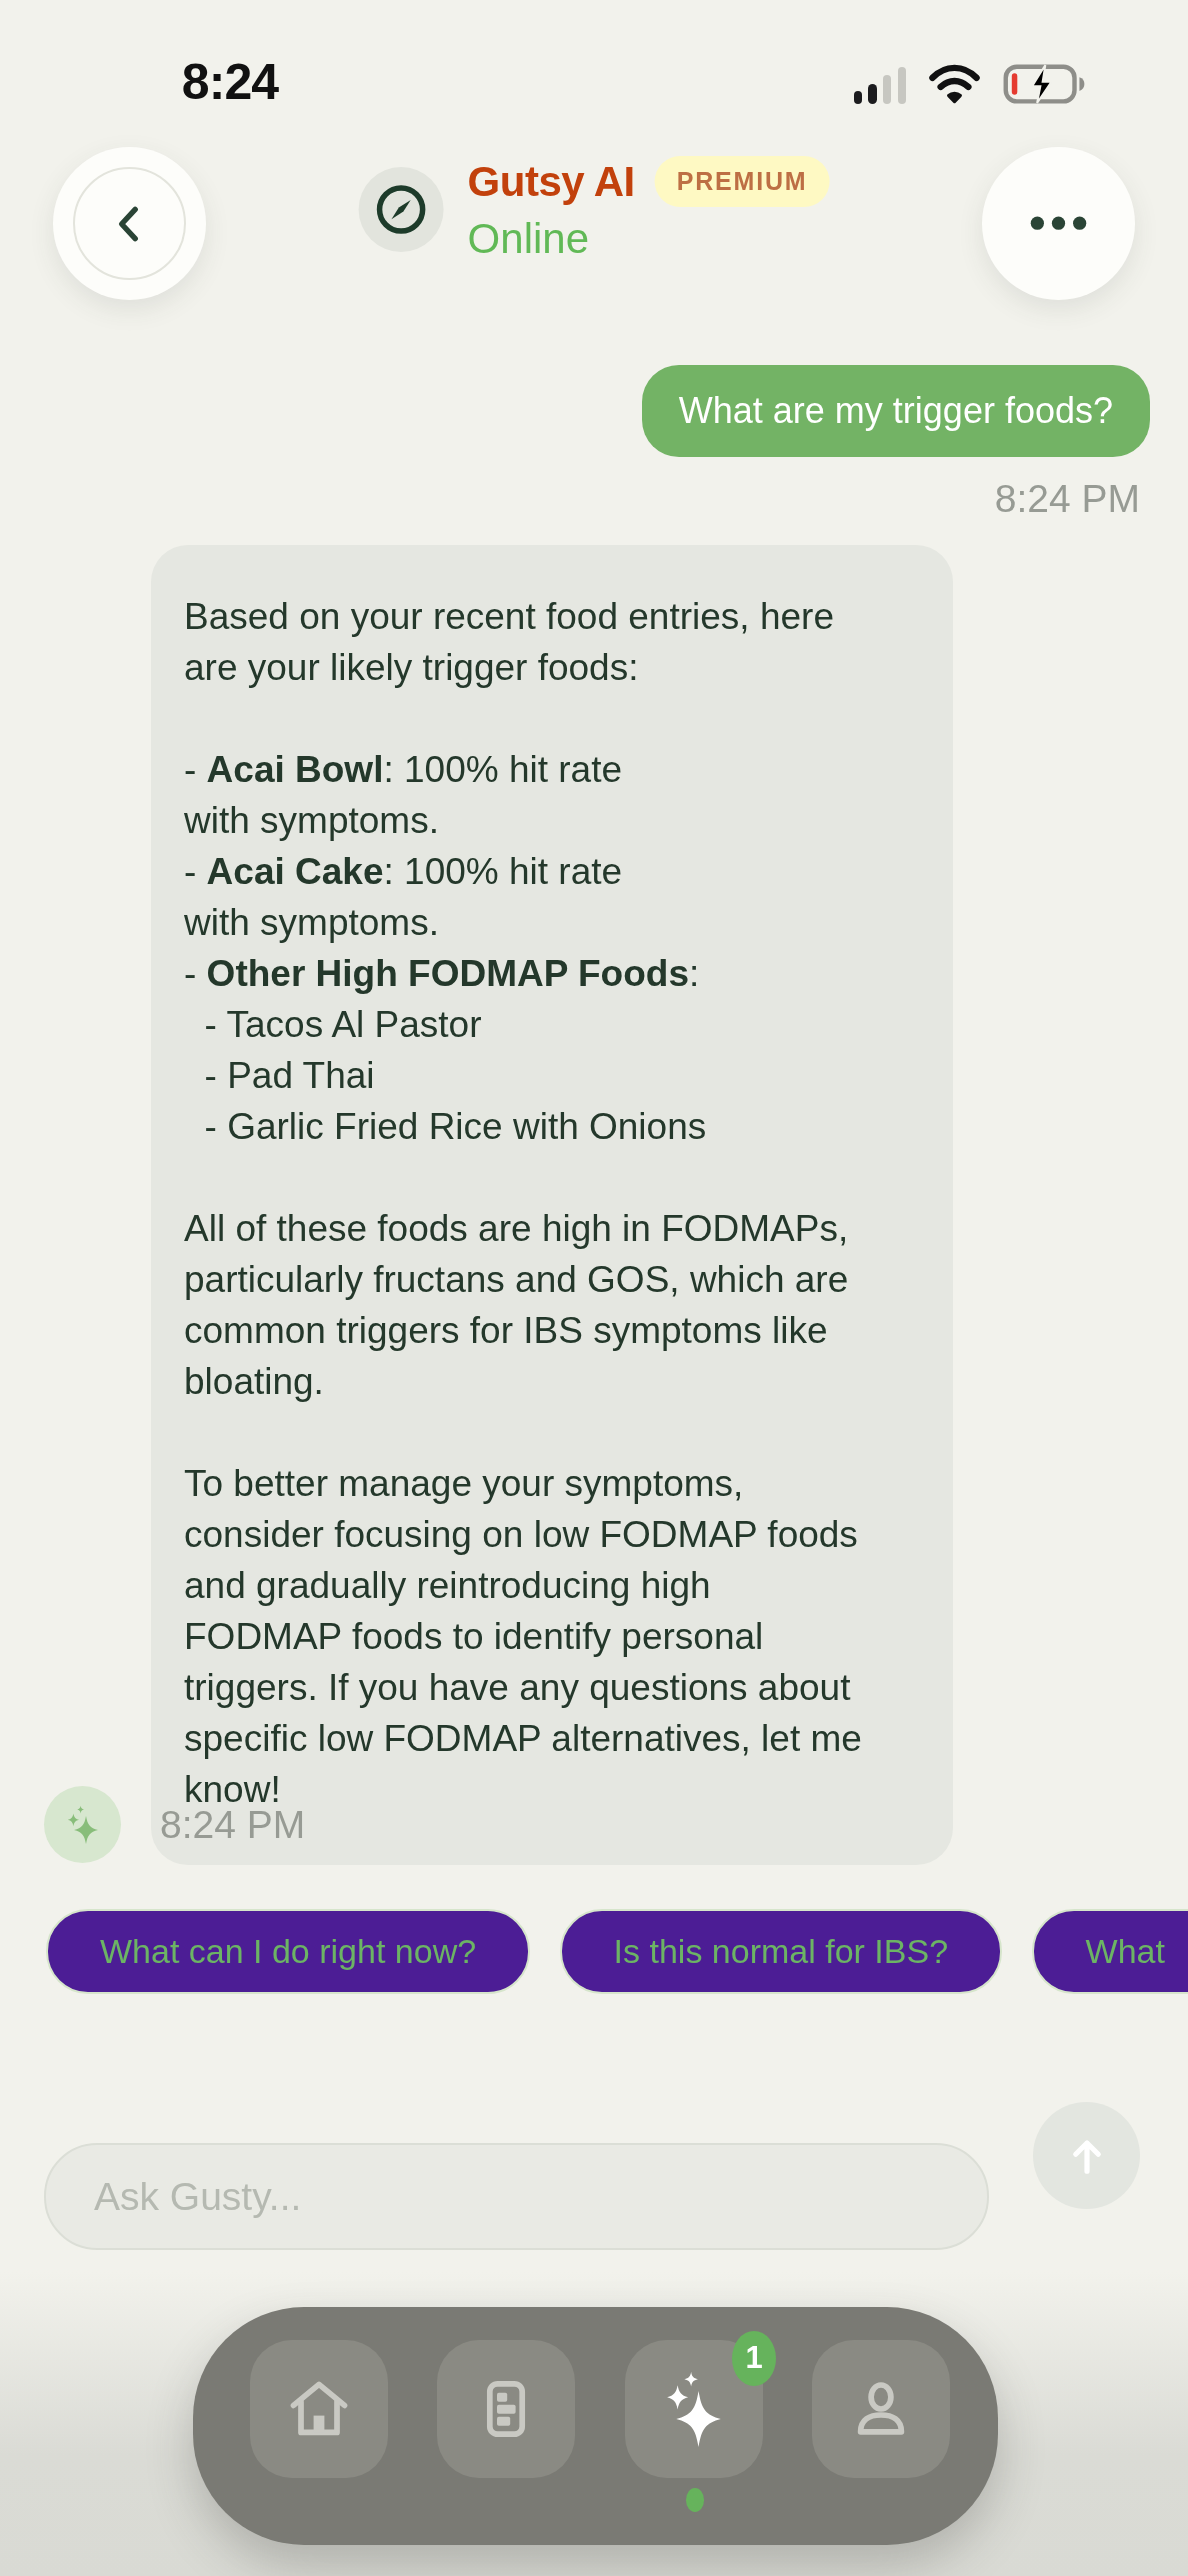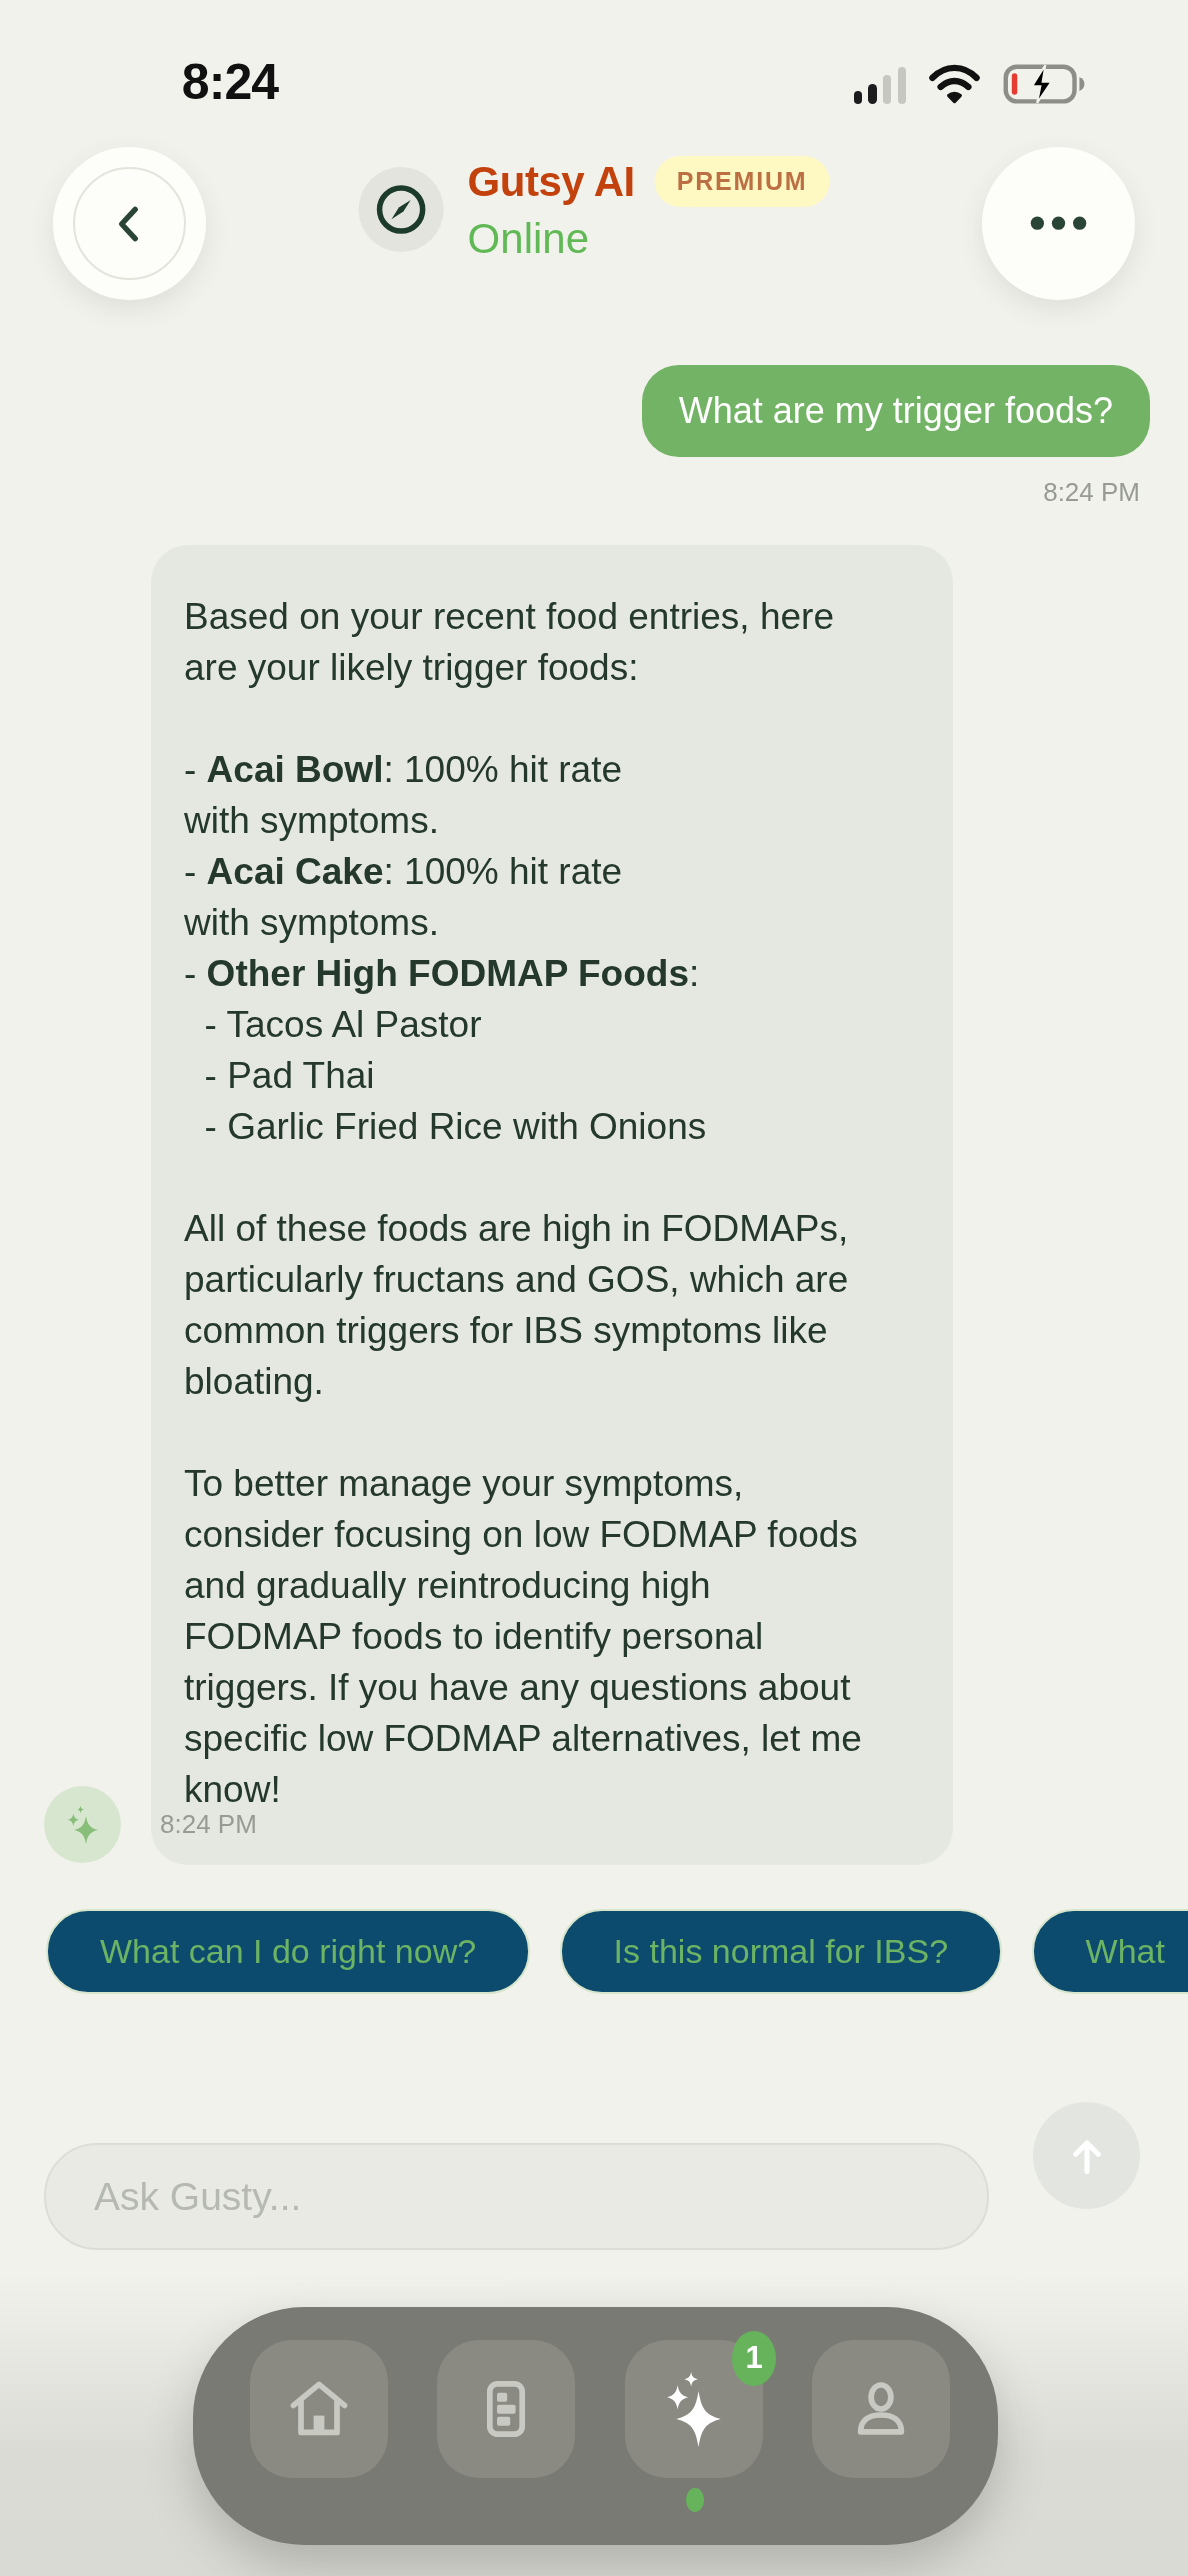--- a/index.html
+++ b/index.html
@@ -34,34 +34,34 @@
   .hdr-texts{display:flex;flex-direction:column;gap:7.4px;}
   .hdr-titlerow{display:flex;align-items:center;gap:20px;}
   .hdr-title{font-size:42px;font-weight:700;color:#c2410c;letter-spacing:-0.5px;white-space:nowrap;}
   .premium{background:#fef9c3;color:#bd6f44;font-size:25px;font-weight:700;
     letter-spacing:1.8px;padding:11px 22px;border-radius:29.5px;}
   .online{font-size:42px;color:#61b956;}
   
   .user-bubble{position:absolute;right:38px;top:365px;max-width:700px;
     background:#73b365;color:#ffffff;font-size:36px;line-height:42px;
     padding:25px 37px;border-radius:37px;white-space:nowrap;}
-  .ts{color:#979b94;font-size:26px;}
+  .ts{color:#979b94;font-size:39px;}
   .ts-user{position:absolute;right:48px;top:477px;}
   .ai-bubble{position:absolute;left:151px;top:545px;width:802px;box-sizing:border-box;
     background:#e5e7e1;border-radius:37px;padding:46px 31px 50px 33px;
     color:#24382b;font-size:37px;line-height:51px;white-space:pre-wrap;}
   .ai-bubble b{font-weight:700;}
   .ai-meta{position:absolute;left:44px;top:1786px;display:flex;align-items:center;gap:39px;}
   .spark-avatar{width:77px;height:77px;border-radius:50%;background:#d7e7cf;
     display:flex;align-items:center;justify-content:center;}
   
   .chips{position:absolute;left:0;top:1909px;width:1188px;height:88px;
     display:flex;gap:29.5px;padding-left:46px;overflow:hidden;}
   .chip{flex:0 0 auto;height:85px;box-sizing:border-box;border-radius:42px;
-    background:#0c4a6e;border:2.8px solid #d6e5cb;color:#6cb464;font-size:34px;
+    background:#4c1d95;border:2.8px solid #d6e5cb;color:#6cb464;font-size:34px;
     display:flex;align-items:center;justify-content:center;padding:0 52px;white-space:nowrap;}
   
   .composer{position:absolute;left:0;top:2102px;width:1188px;height:111px;}
   .ask-input{position:absolute;left:44px;top:0;width:945px;height:107px;box-sizing:border-box;
     background:#e9eae4;border:2.8px solid #dbded6;border-radius:53px;outline:none;
     font-family:"Liberation Sans",sans-serif;font-size:39px;color:#0f766e;padding:0 48px;margin-top:41px;}
   .ask-input::placeholder{color:#b5b9b1;}
   .send-btn{position:absolute;right:48px;top:0;width:107px;height:107px;border-radius:50%;
     background:#e3e6e0;display:flex;align-items:center;justify-content:center;border:none;}
   

